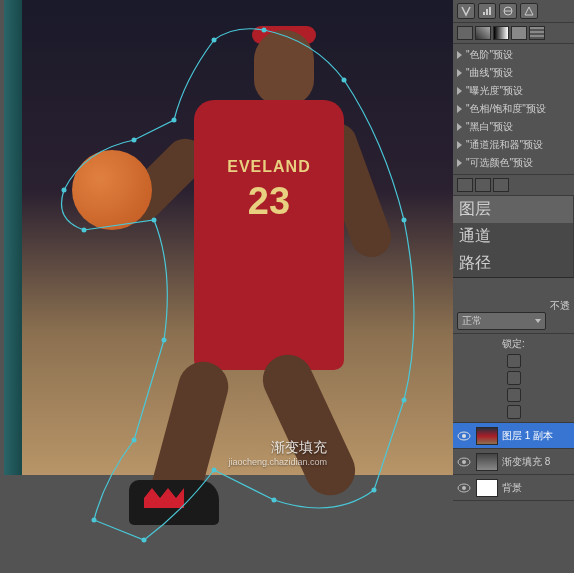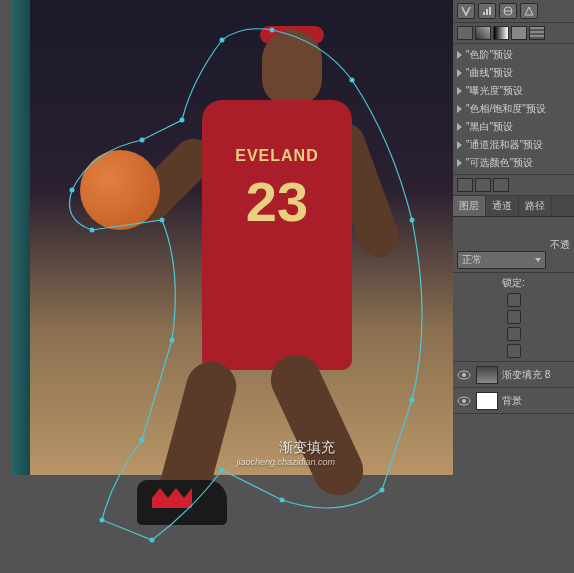--- a/index.html
+++ b/index.html
@@ -1,20 +1,20 @@
 <!DOCTYPE html>
 <html><head>
   <meta charset="utf-8">
   <style>
     * { margin: 0; padding: 0; box-sizing: border-box; font-family: "Microsoft YaHei", sans-serif; }
     body { width: 574px; height: 573px; overflow: hidden; position: relative; background: #535353; }
     
     .canvas-area {
       position: absolute;
-      left: 12px; top: 0;
+      left: 4px; top: 0;
       width: 453px; height: 475px;
       background: linear-gradient(180deg, #1a1a2a 0%, #2a2030 40%, #8b7050 70%, #b89568 100%);
     }
     .canvas-area::before {
       content: '';
       position: absolute;
       left: 0; top: 0; width: 18px; height: 100%;
       background: linear-gradient(90deg, #2a6568 0%, #18484a 100%);
     }
     
@@ -28,21 +28,21 @@
       left: 140px; top: 80px;
       width: 150px; height: 180px;
       background: #a91e28;
       border-radius: 20px 20px 10px 10px;
       display: flex; flex-direction: column;
       align-items: center; justify-content: center;
       color: #e8d080;
       font-weight: bold;
     }
     .jersey-team { font-size: 16px; letter-spacing: 1px; margin-bottom: 4px; }
-    .jersey-number { font-size: 56px; }
+    .jersey-number { font-size: 38px; }
     .head {
       position: absolute;
       left: 200px; top: 10px;
       width: 60px; height: 75px;
       background: #6b4530;
       border-radius: 30px 30px 25px 25px;
     }
     .headband {
       position: absolute;
       left: 198px; top: 6px;
@@ -123,21 +123,22 @@
       margin-right: 4px;
     }
     
     .icon-strip { display: flex; gap: 2px; padding: 3px 4px; border-bottom: 1px solid #3a3a3a; }
     .mini-icon { width: 16px; height: 14px; background: #5a5a5a; border: 1px solid #2a2a2a; }
     
     .tabs {
       display: flex;
       background: #484848;
       border-bottom: 1px solid #2a2a2a;
-      font-size: 10px;
+      font-size: 16px;
+      flex-direction: column;
     }
     .tab {
       padding: 3px 6px;
       cursor: pointer;
       border-right: 1px solid #3a3a3a;
     }
     .tab.active { background: #636363; }
     
     .blend-row {
       display: flex; align-items: center;
@@ -188,21 +189,21 @@
     .layer-label { font-size: 10px; white-space: nowrap; overflow: hidden; }
     
     .watermark {
       position: absolute;
       right: 130px; bottom: 8px;
       color: rgba(255,255,255,0.85);
       font-size: 14px;
       text-align: right;
       text-shadow: 0 1px 2px rgba(0,0,0,0.6);
     }
-    .watermark .sub { font-size: 9px; opacity: 0.8; font-style: italic; }
+    .watermark .sub { font-size: 9px; opacity: 0.8; }
   </style>
 </head>
 <body>
 
 <div class="canvas-area">
   <div class="player-figure">
     <div class="arm-l"></div>
     <div class="arm-r"></div>
     <div class="headband"></div>
     <div class="head"></div>
@@ -334,20 +335,30 @@
 
   <div class="lock-row">
     <span>锁定:</span>
     <span class="lock-icon"></span>
     <span class="lock-icon"></span>
     <span class="lock-icon"></span>
     <span class="lock-icon"></span>
   </div>
 
   <div class="layers">
+    <div class="layer-row selected">
+      <span class="vis-eye">
+          <svg viewBox="0 0 14 10">
+            <ellipse cx="7" cy="5" rx="6" ry="4" fill="none" stroke="#ddd"></ellipse>
+            <circle cx="7" cy="5" r="2" fill="#ddd"></circle>
+          </svg>
+        </span>
+      <span class="layer-thumb thumb-player"></span>
+      <span class="layer-label">图层 1 副本</span>
+    </div>
     <div class="layer-row">
       <span class="vis-eye">
           <svg viewBox="0 0 14 10">
             <ellipse cx="7" cy="5" rx="6" ry="4" fill="none" stroke="#bbb"></ellipse>
             <circle cx="7" cy="5" r="2" fill="#bbb"></circle>
           </svg>
         </span>
       <span class="layer-thumb thumb-grad"></span>
       <span class="layer-label">渐变填充 8</span>
     </div>

